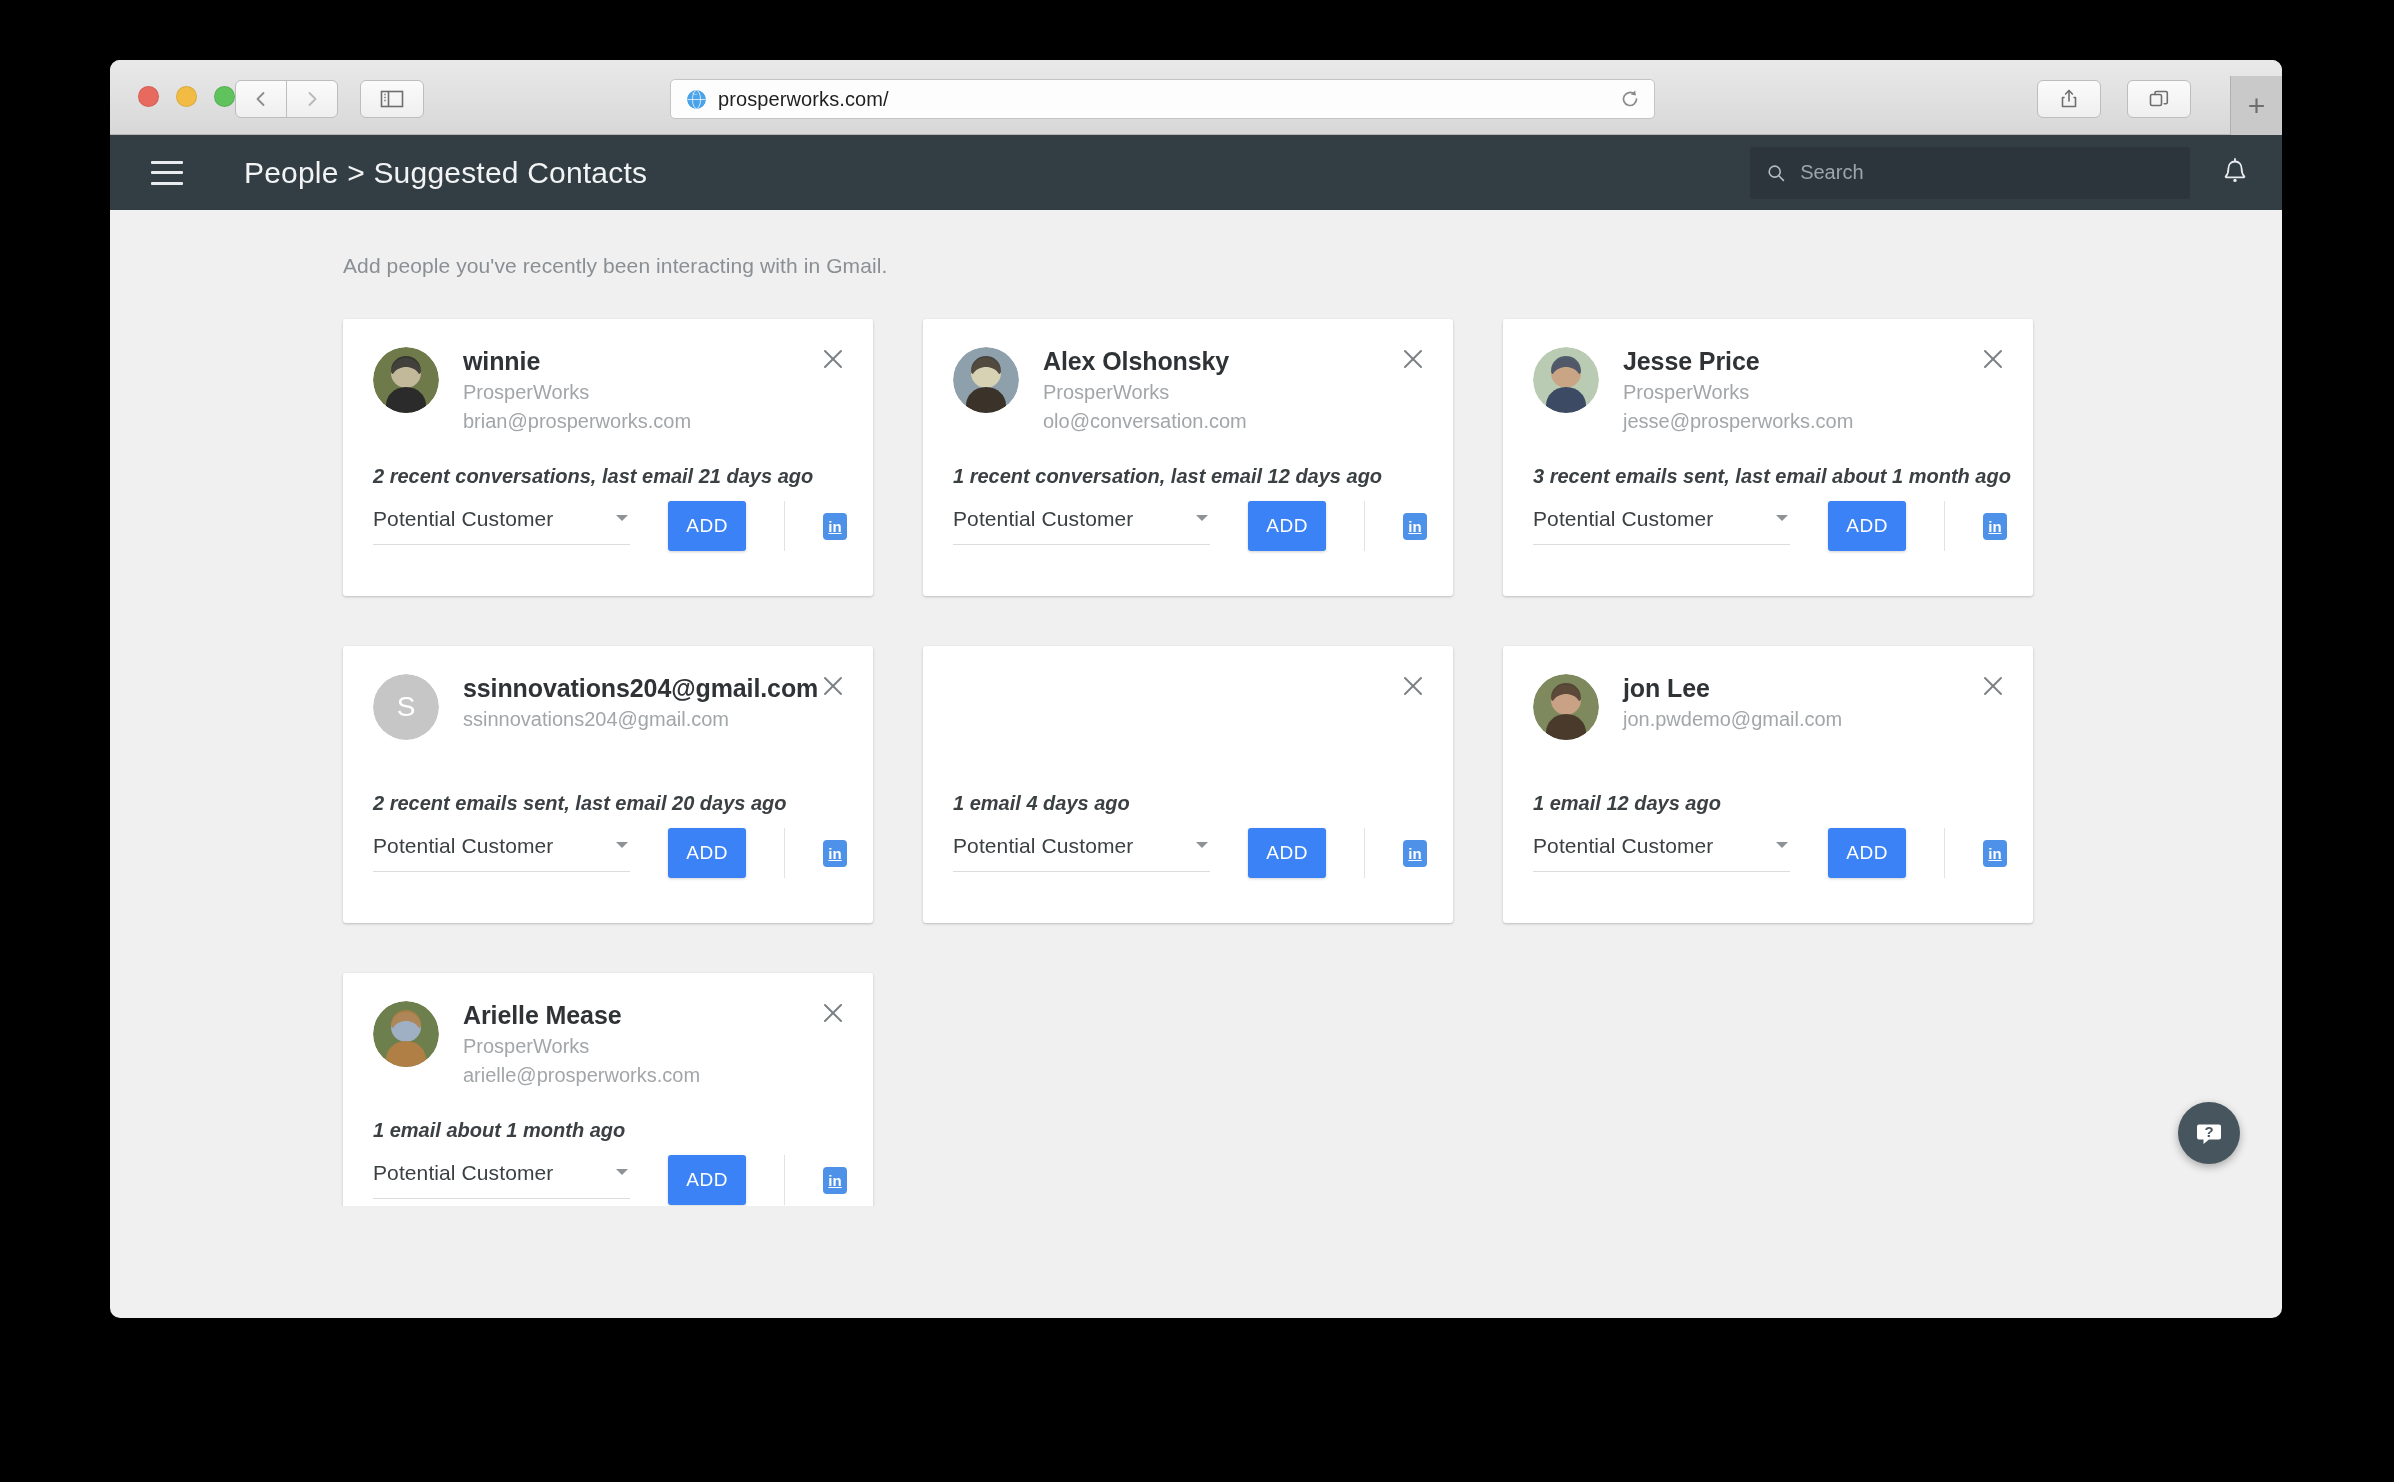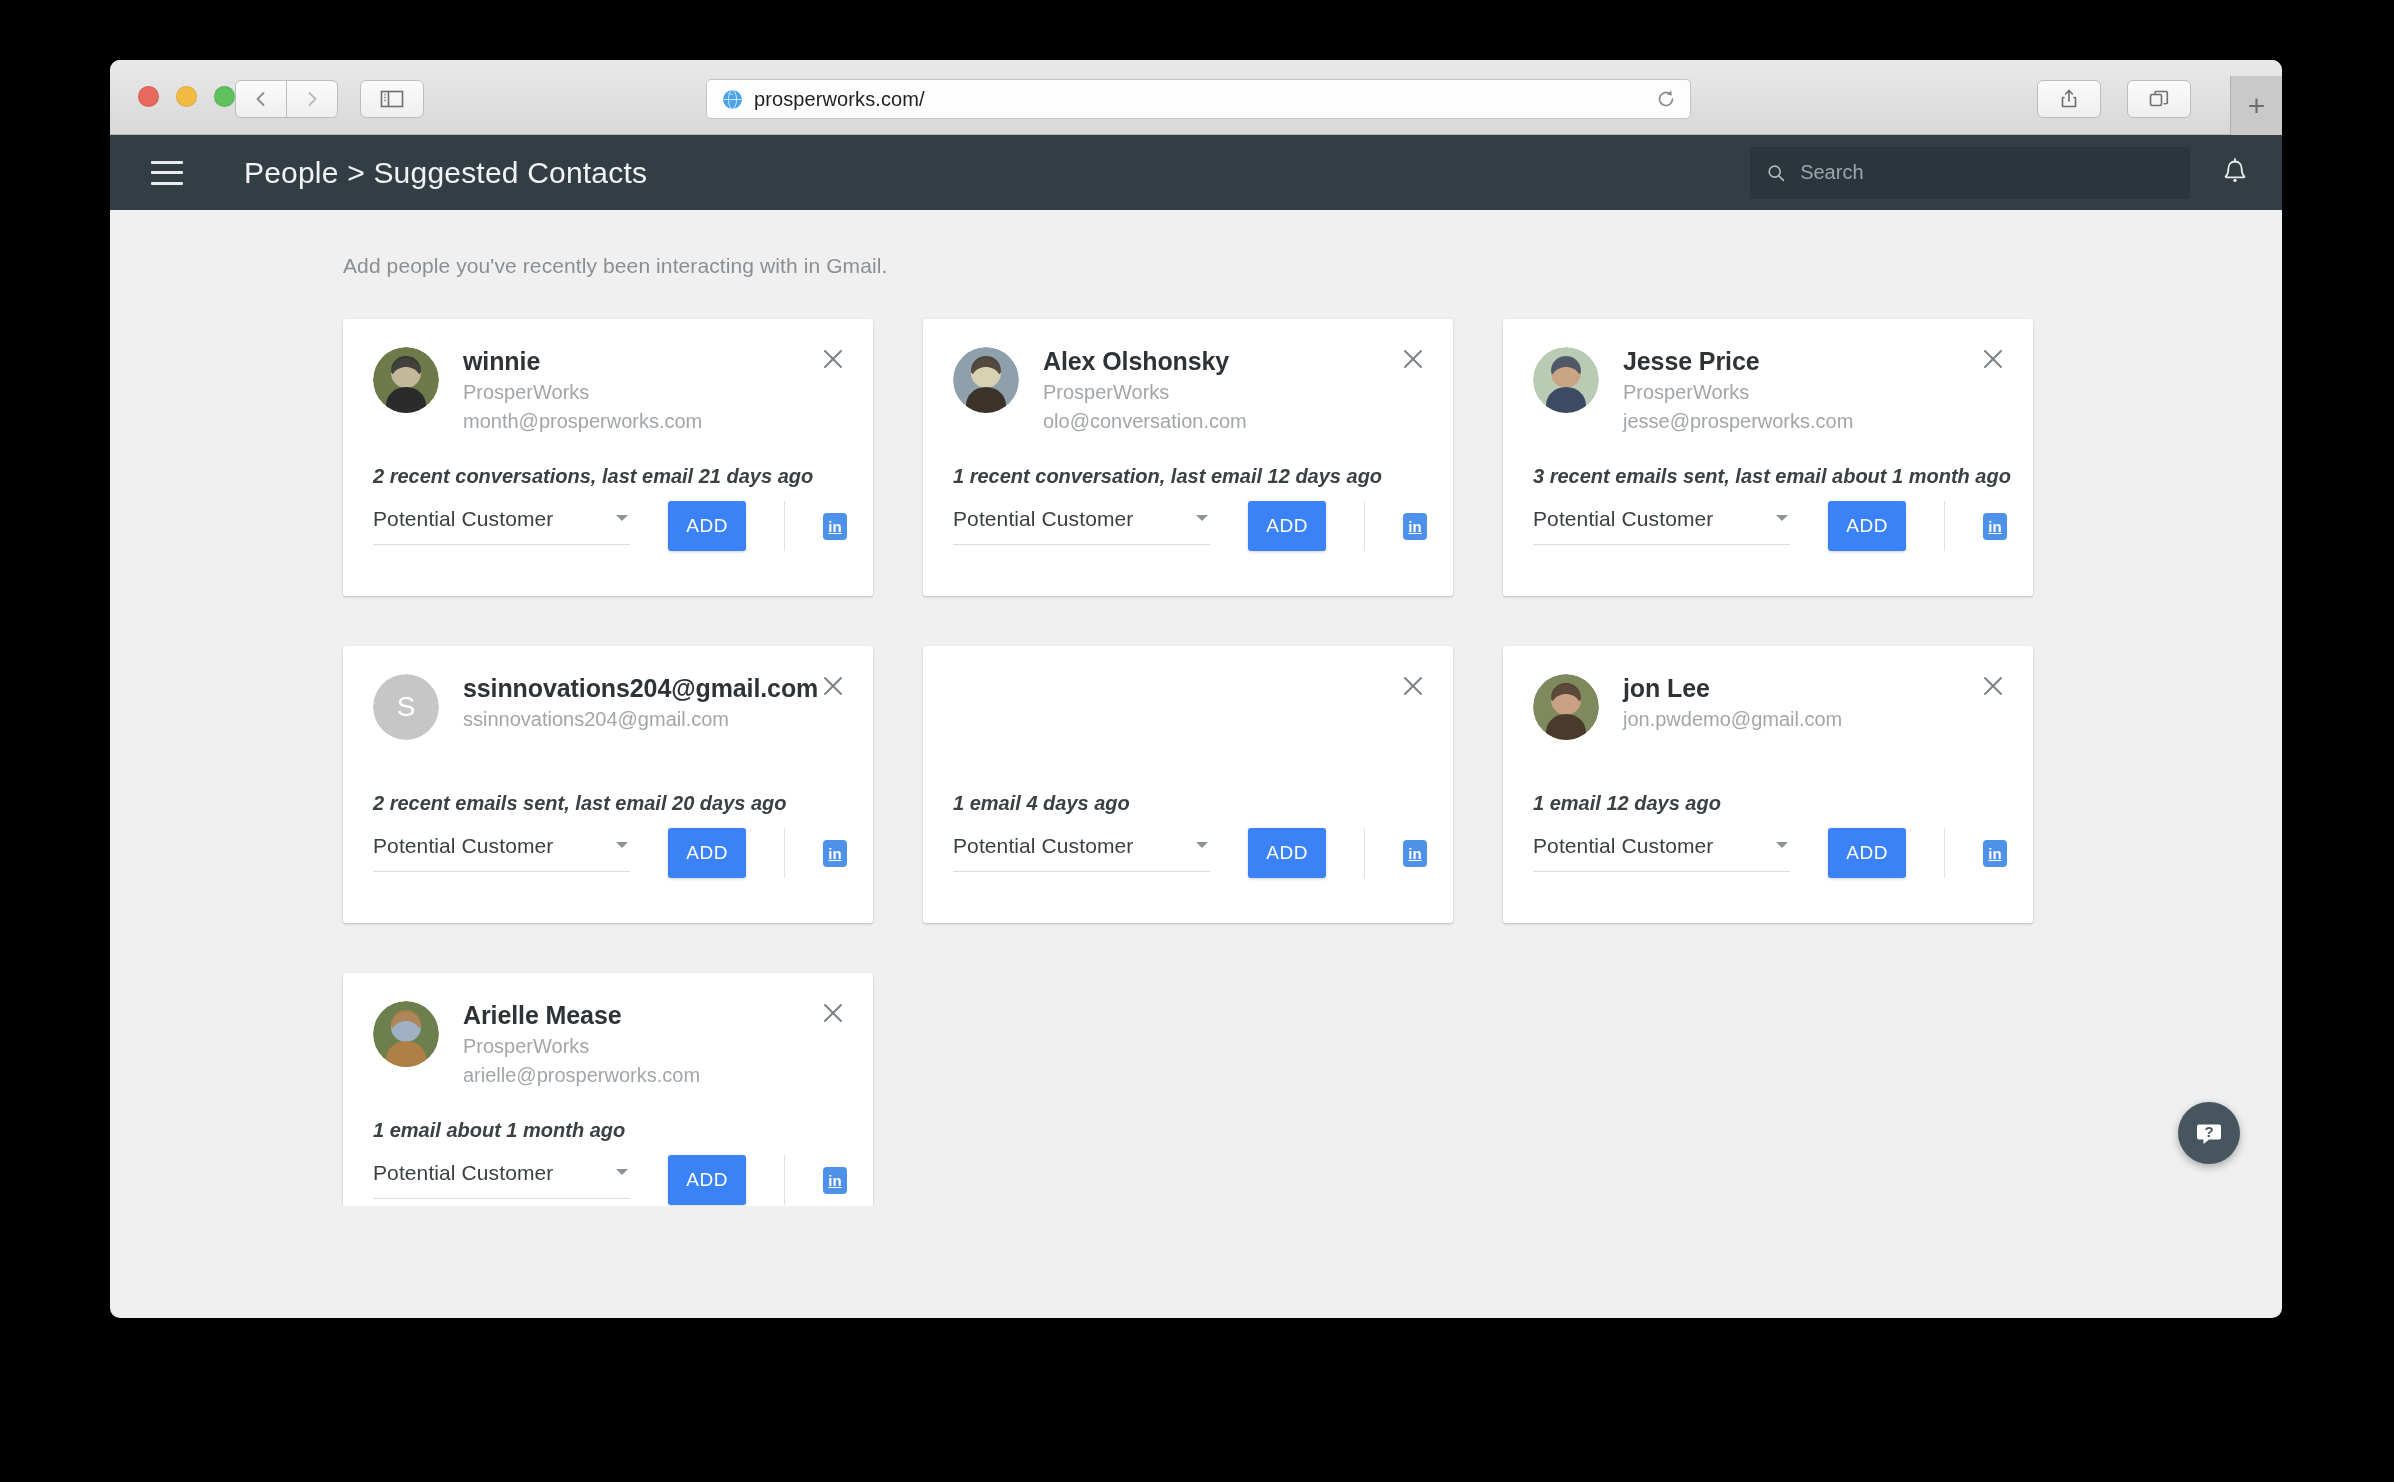--- a/index.html
+++ b/index.html
@@ -71,21 +71,21 @@
     width: 52px; height: 59px;
     background: #c9c9c9;
     border-left: 1px solid #b0b0b0;
     display: flex; align-items: center; justify-content: center;
     font-size: 30px; color: #6e6e6e; font-weight: 300;
     line-height: 1;
   }
 
   #url-bar {
     position: absolute;
-    left: 596px; top: 19px;
+    left: 560px; top: 19px;
     width: 985px; height: 40px;
     background: #fdfdfd;
     border: 1px solid #c4c4c4;
     border-radius: 5px;
     display: flex;
     align-items: center;
     padding: 0 10px;
   }
   #url-favicon { width: 21px; height: 21px; margin-left: 5px; flex: none; }
   #url-text {
@@ -436,21 +436,21 @@
                 <g clip-path="url(#cp0)">
                   <rect width="66" height="66" fill="#6f7a4a"></rect>
                   <circle cx="33" cy="26" r="15" fill="#c2b89a"></circle>
                   <path d="M33 40c-12 0-20 9-20 18v8h40v-8c0-9-8-18-20-18z" fill="#2b2b2b"></path>
                   <path d="M18 24c0-9 7-15 15-15s15 6 15 15c0 2-1 3-2 3-3-5-8-7-13-7s-10 2-13 7c-1 0-2-1-2-3z" fill="#2b2b2b" opacity=".85"></path>
                 </g>
               </svg></div>
             <div class="identity">
               <div class="contact-name">winnie</div>
               <div class="contact-company">ProsperWorks</div>
-              <div class="contact-email">month@prosperworks.com</div>
+              <div class="contact-email">brian@prosperworks.com</div>
             </div>
           </div>
           <div class="close-icon">
             <svg width="24" height="24" viewBox="0 0 24 24">
               <line x1="4" y1="4" x2="20" y2="20" stroke="#7b8185" stroke-width="2" stroke-linecap="round"></line>
               <line x1="20" y1="4" x2="4" y2="20" stroke="#7b8185" stroke-width="2" stroke-linecap="round"></line>
             </svg>
           </div>
           <div class="activity-text">2 recent conversations, last email 21 days ago</div>
           <div class="card-footer">

